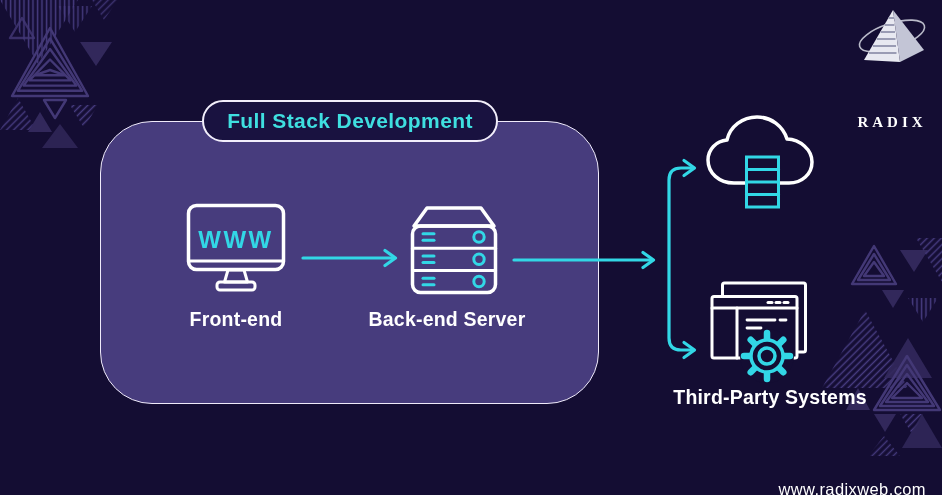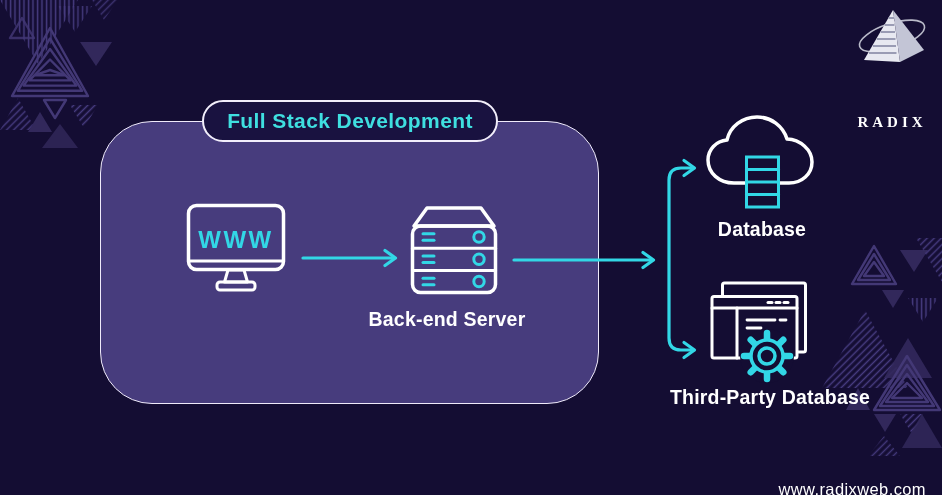--- a/index.html
+++ b/index.html
@@ -141,20 +141,21 @@
     <path class="oln c sw32" d="M684,342.5 L694.5,350 L684,357.5"></path>
   </svg>
 
   <svg class="node-icon" style="left:186px;top:203px" width="100" height="92" viewBox="0 0 100 92">
     <rect class="oln w sw35" x="2.5" y="2.5" width="95" height="64" rx="8"></rect>
     <line class="oln w sw3" x1="2.5" y1="58" x2="97.5" y2="58"></line>
     <polygon class="oln w sw3" points="42,67 58,67 61.5,79 38.5,79"></polygon>
     <rect class="oln w sw3" x="31" y="79" width="38" height="8" rx="3"></rect>
   </svg>
   <div class="screen-text">WWW</div>
+  <div class="label" style="left:171px;top:308px;width:130px">Front-end</div>
 
   <svg class="node-icon" style="left:408px;top:204px" width="92" height="92" viewBox="0 0 92 92">
     <path class="oln w sw35" d="M19,4 L73,4 L86,22 L6,22 Z"></path>
     <rect class="oln w sw35" x="4.5" y="22" width="83" height="66.5" rx="8"></rect>
     <line class="oln w sw3" x1="4.5" y1="44.3" x2="87.5" y2="44.3"></line>
     <line class="oln w sw3" x1="4.5" y1="66.4" x2="87.5" y2="66.4"></line>
     <line class="oln c sw3" x1="15" y1="29.7" x2="26" y2="29.7"></line>
     <line class="oln c sw3" x1="15" y1="36.3" x2="26" y2="36.3"></line>
     <circle class="oln c sw3" cx="71" cy="33" r="5.2"></circle>
     <line class="oln c sw3" x1="15" y1="52" x2="26" y2="52"></line>
@@ -166,21 +167,20 @@
   </svg>
   <div class="label" style="left:352px;top:308px;width:190px">Back-end Server</div>
 
   <svg class="node-icon" style="left:703px;top:110px" width="114" height="100" viewBox="0 0 114 100">
     <path class="oln w sw35" d="M31,73 C16,73 5,63 5,50 C5,39.5 13,31 24,30 C27,16.5 39.5,7 54,7 C68,7 80,16 84,29 C97,29.5 109,39.5 109,52 C109,64 99,73 86,73 L31,73"></path>
     <rect class="c bgf" stroke-width="3" x="43.5" y="47" width="32" height="50"></rect>
     <line class="oln c sw3" x1="43.5" y1="59.5" x2="75.5" y2="59.5"></line>
     <line class="oln c sw3" x1="43.5" y1="72" x2="75.5" y2="72"></line>
     <line class="oln c sw3" x1="43.5" y1="84.5" x2="75.5" y2="84.5"></line>
   </svg>
-  <div class="label" style="left:697px;top:218px;width:130px">Database</div>
 
   <svg class="node-icon" style="left:706px;top:276px" width="112" height="112" viewBox="0 0 112 112">
     <rect class="oln w sw3" x="16.5" y="7" width="83" height="69" rx="2"></rect>
     <rect class="w bgf" stroke-width="3" x="6" y="20.5" width="85" height="61.5" rx="2"></rect>
     <line class="oln w sw3" x1="6" y1="32" x2="91" y2="32"></line>
     <line class="oln w sw3" x1="62" y1="26.5" x2="66" y2="26.5"></line>
     <line class="oln w sw3" x1="70" y1="26.5" x2="74" y2="26.5"></line>
     <line class="oln w sw3" x1="78" y1="26.5" x2="82" y2="26.5"></line>
     <line class="oln w sw3" x1="31" y1="32" x2="31" y2="82"></line>
     <line class="oln w sw28" x1="41" y1="44" x2="69" y2="44"></line>
@@ -195,21 +195,21 @@
         <line x1="49.7" y1="68.7" x2="44.7" y2="63.7"></line>
         <line x1="45" y1="80" x2="38" y2="80"></line>
         <line x1="49.7" y1="91.3" x2="44.7" y2="96.3"></line>
         <line x1="61" y1="96" x2="61" y2="103"></line>
         <line x1="72.3" y1="91.3" x2="77.3" y2="96.3"></line>
       </g>
       <circle class="c bgf" stroke-width="3.5" cx="61" cy="80" r="16"></circle>
       <circle class="oln c sw35" cx="61" cy="80" r="8"></circle>
     </g>
   </svg>
-  <div class="label" style="left:652px;top:386px;width:236px">Third-Party Database</div>
+  <div class="label" style="left:652px;top:386px;width:236px">Third-Party Systems</div>
 
   <svg class="abs" style="left:852px;top:8px;z-index:4" width="80" height="64" viewBox="0 0 80 64">
     <ellipse cx="40" cy="28" rx="34" ry="12.5" fill="none" stroke="#b9bac9" stroke-width="1.6" transform="rotate(-18 40 28)"></ellipse>
     <polygon points="41,2 12,52 48,54" fill="#e8e9f1"></polygon>
     <polygon points="41,2 48,54 72,42" fill="#c3c5d6"></polygon>
     <g stroke="#9a9cb4" stroke-width="2">
       <line x1="36.5" y1="10" x2="42" y2="10"></line>
       <line x1="32.6" y1="17" x2="42.5" y2="17"></line>
       <line x1="28.7" y1="24" x2="43" y2="24"></line>
       <line x1="24.8" y1="31" x2="43.5" y2="31"></line>

